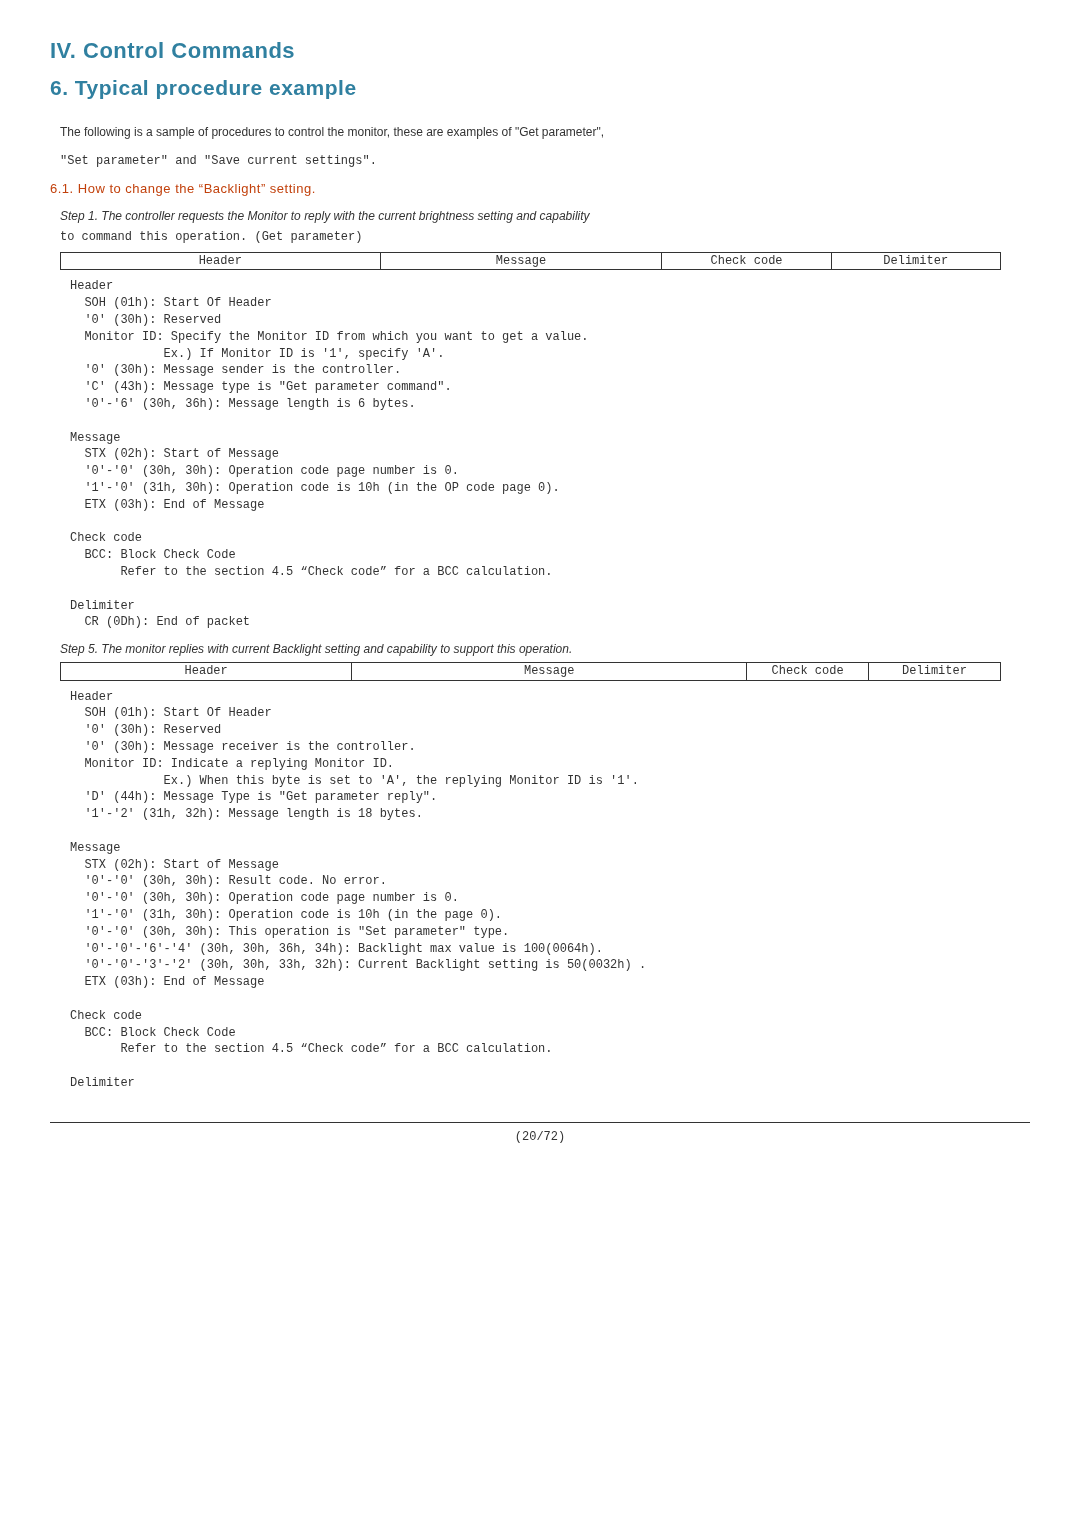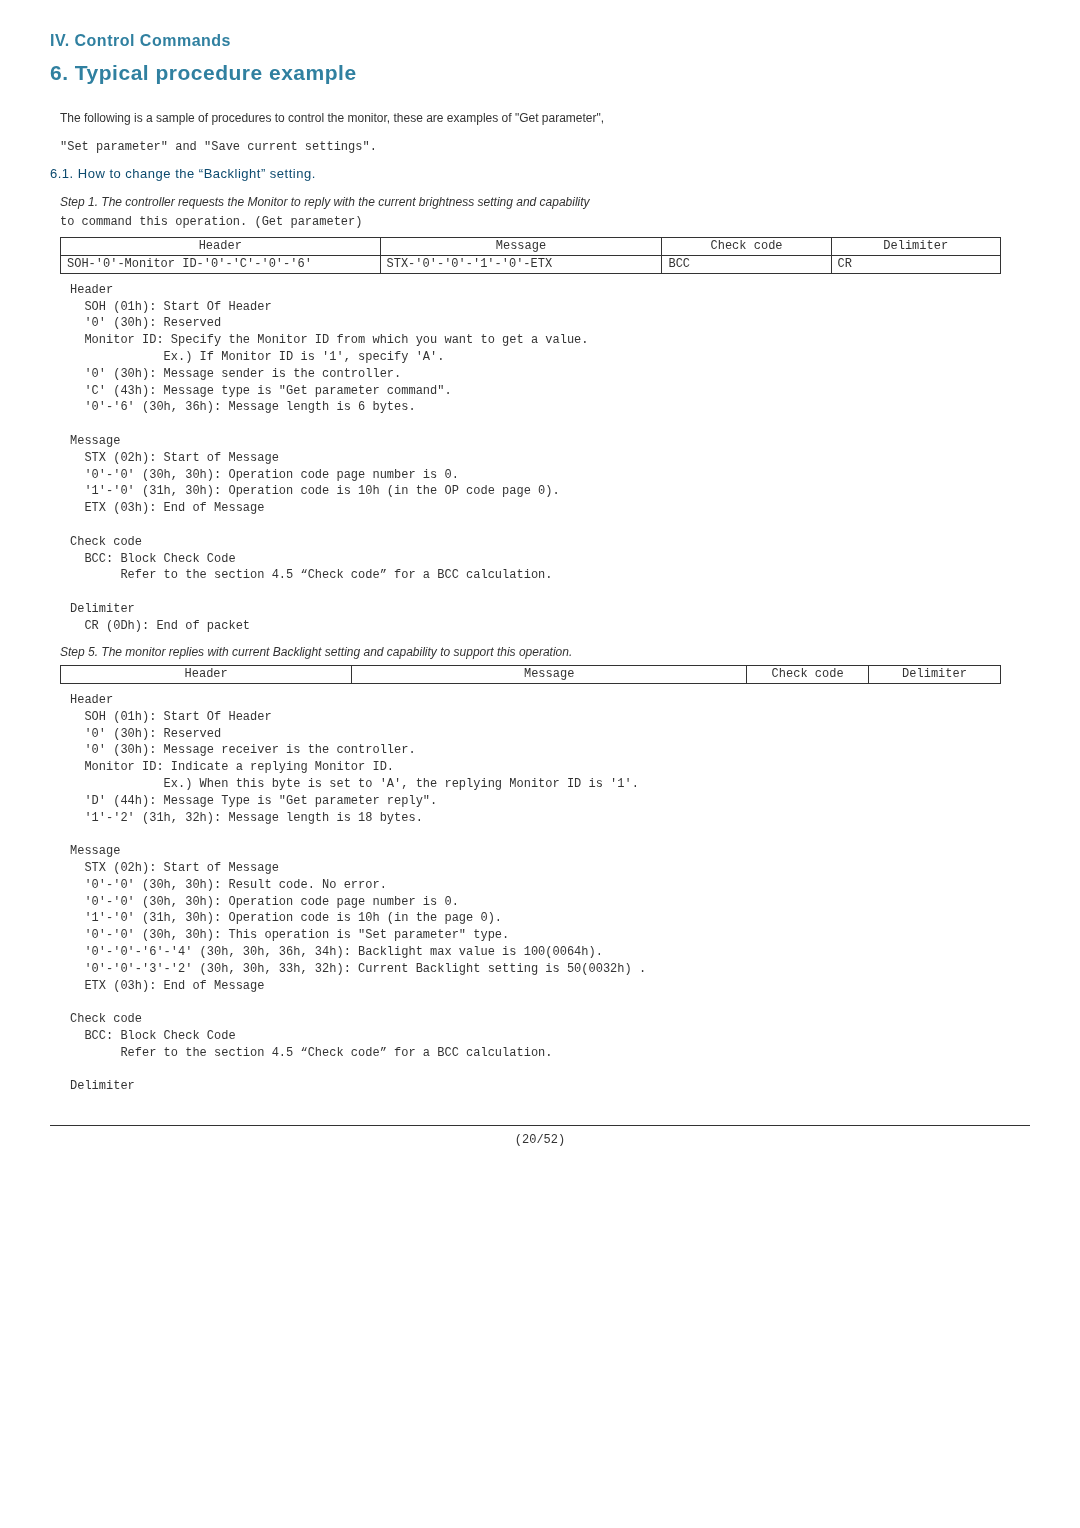--- a/index.html
+++ b/index.html
@@ -8,38 +8,38 @@
     color: #333;
     background: #fff;
     margin: 0;
     padding: 30px 50px;
     line-height: 1.4;
     width: 1080px;
     box-sizing: border-box;
   }
   h1.section {
     font-family: Verdana, Arial, sans-serif;
-    font-size: 16px;
+    font-size: 22px;
     color: #3080a0;
     font-weight: bold;
-    margin: 0 0 6px 0;
+    margin: 6px 0 6px 0;
     letter-spacing: 0.5px;
   }
   h2.sub {
     font-family: Verdana, Arial, sans-serif;
     font-size: 21px;
     color: #3080a0;
     font-weight: bold;
     margin: 0 0 22px 0;
     letter-spacing: 0.5px;
   }
   h3.step-title {
     font-family: Verdana, Arial, sans-serif;
     font-size: 13px;
-    color: #0c4a6e;
+    color: #c2410c;
     font-weight: normal;
     margin: 10px 0 4px 0;
     letter-spacing: 0.5px;
   }
   p.body {
     font-family: Verdana, Arial, sans-serif;
     font-size: 12px;
     color: #333;
     margin: 4px 0 12px 10px;
   }
@@ -102,26 +102,20 @@
 <p class="mono"> to command this operation. (Get parameter)</p>
 
 <table class="msg">
   <tbody>
       <tr>
     <th style="width:34%">Header</th>
     <th style="width:30%">Message</th>
     <th style="width:18%">Check code</th>
     <th style="width:18%">Delimiter</th>
   </tr>
-  <tr>
-    <td>SOH-'0'-Monitor ID-'0'-'C'-'0'-'6'</td>
-    <td>STX-'0'-'0'-'1'-'0'-ETX</td>
-    <td>BCC</td>
-    <td>CR</td>
-  </tr>
 </tbody>
   </table>
 
 <pre class="block">Header
   SOH (01h): Start Of Header
   '0' (30h): Reserved
   Monitor ID: Specify the Monitor ID from which you want to get a value.
              Ex.) If Monitor ID is '1', specify 'A'.
   '0' (30h): Message sender is the controller.
   'C' (43h): Message type is "Get parameter command".
@@ -171,13 +165,13 @@
   '0'-'0'-'6'-'4' (30h, 30h, 36h, 34h): Backlight max value is 100(0064h).
   '0'-'0'-'3'-'2' (30h, 30h, 33h, 32h): Current Backlight setting is 50(0032h) .
   ETX (03h): End of Message
 
 Check code
   BCC: Block Check Code
        Refer to the section 4.5 “Check code” for a BCC calculation.
 
 Delimiter</pre>
 
-<div class="footer-line">(20/52)</div>
+<div class="footer-line">(20/72)</div>
 
 </body></html>

